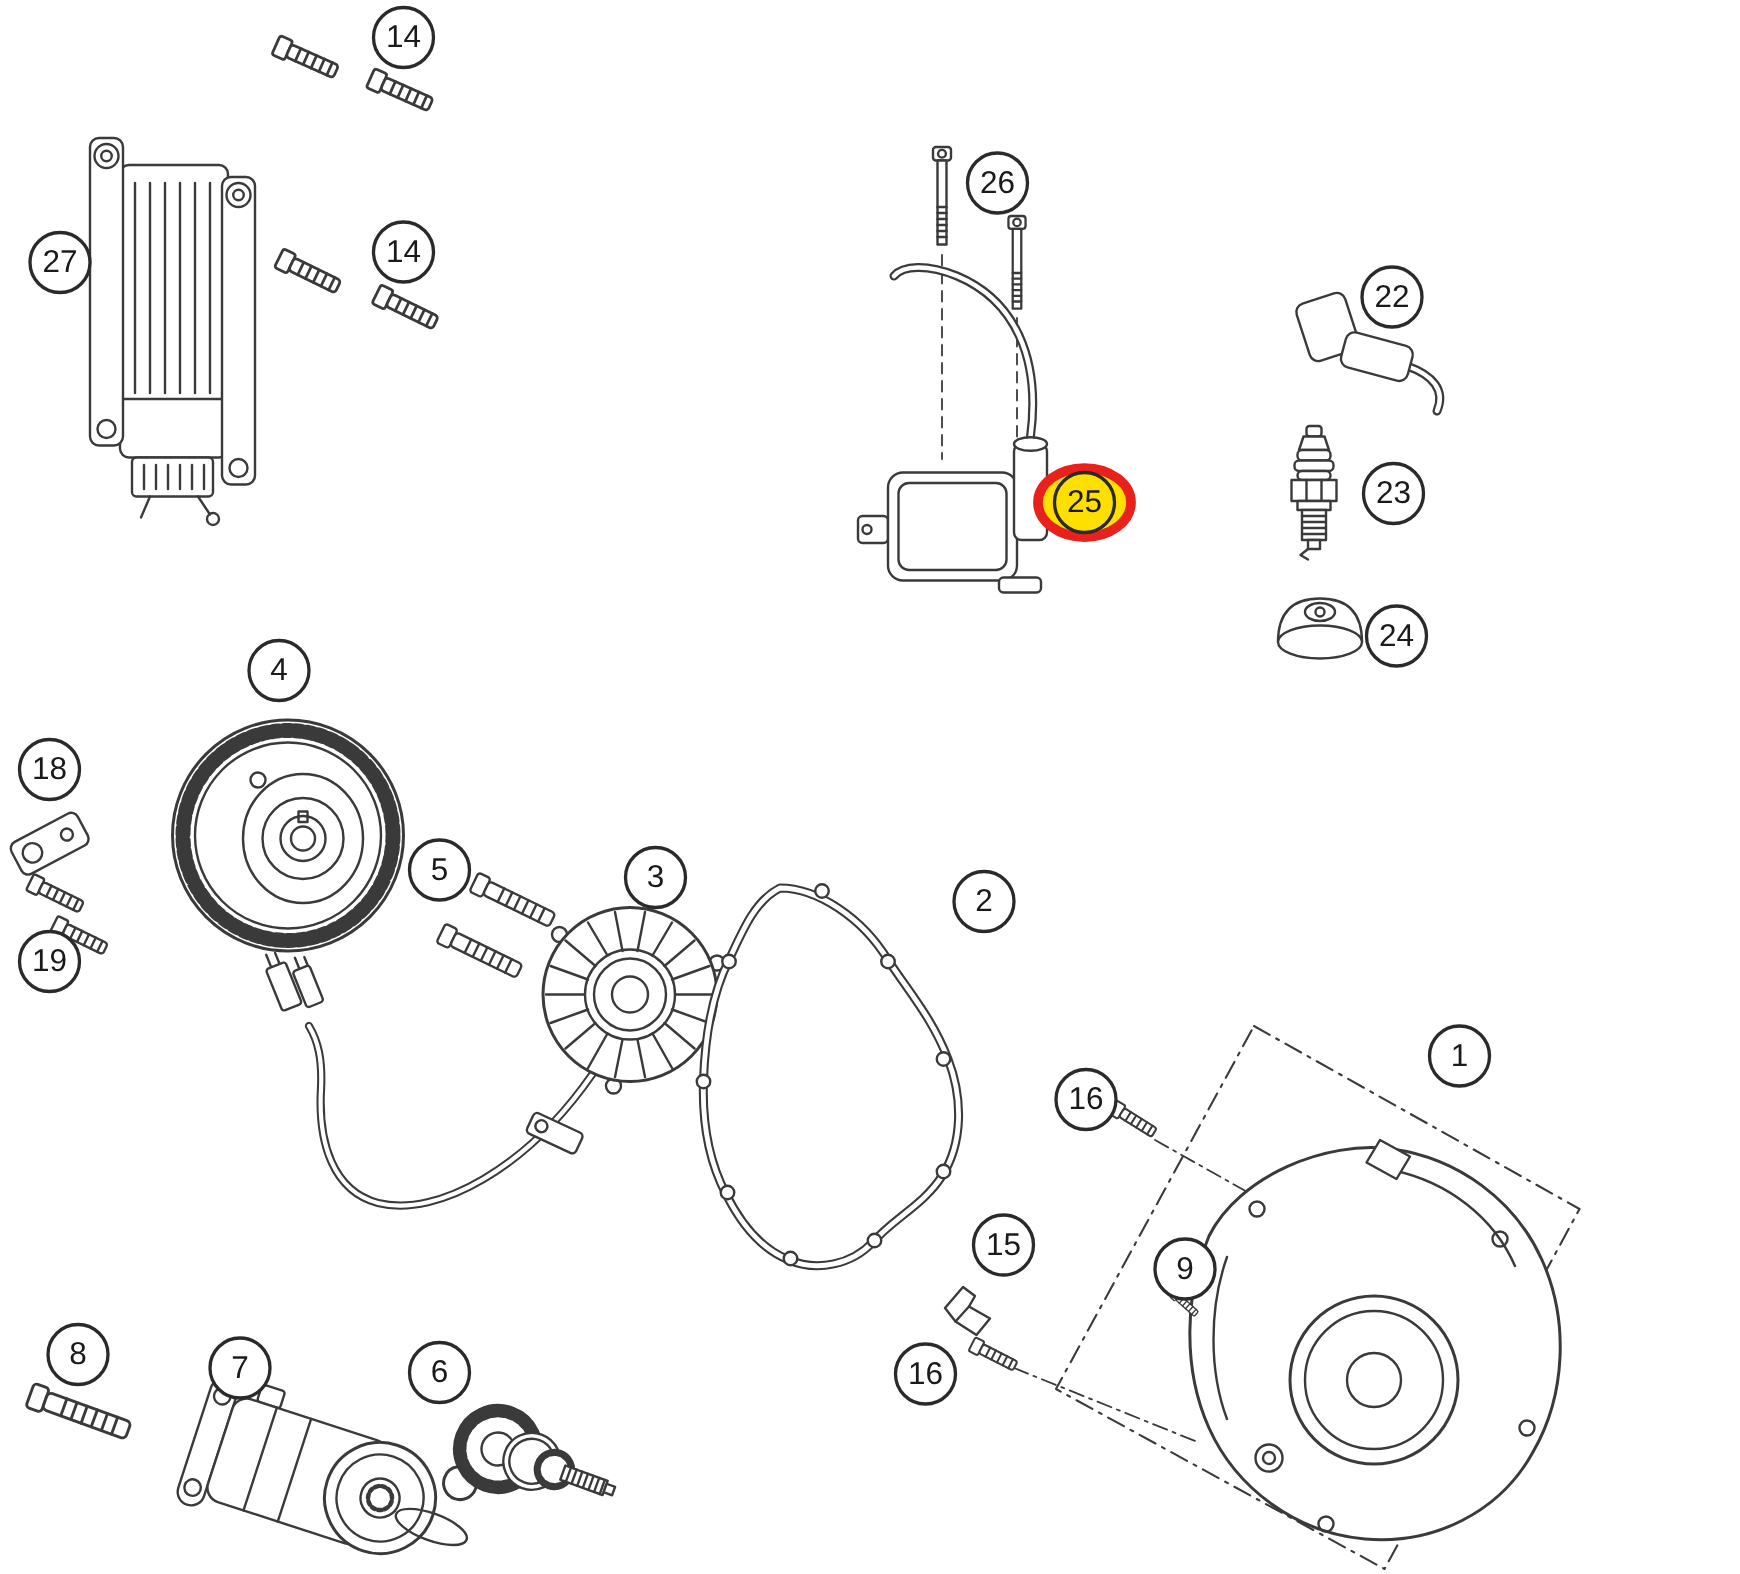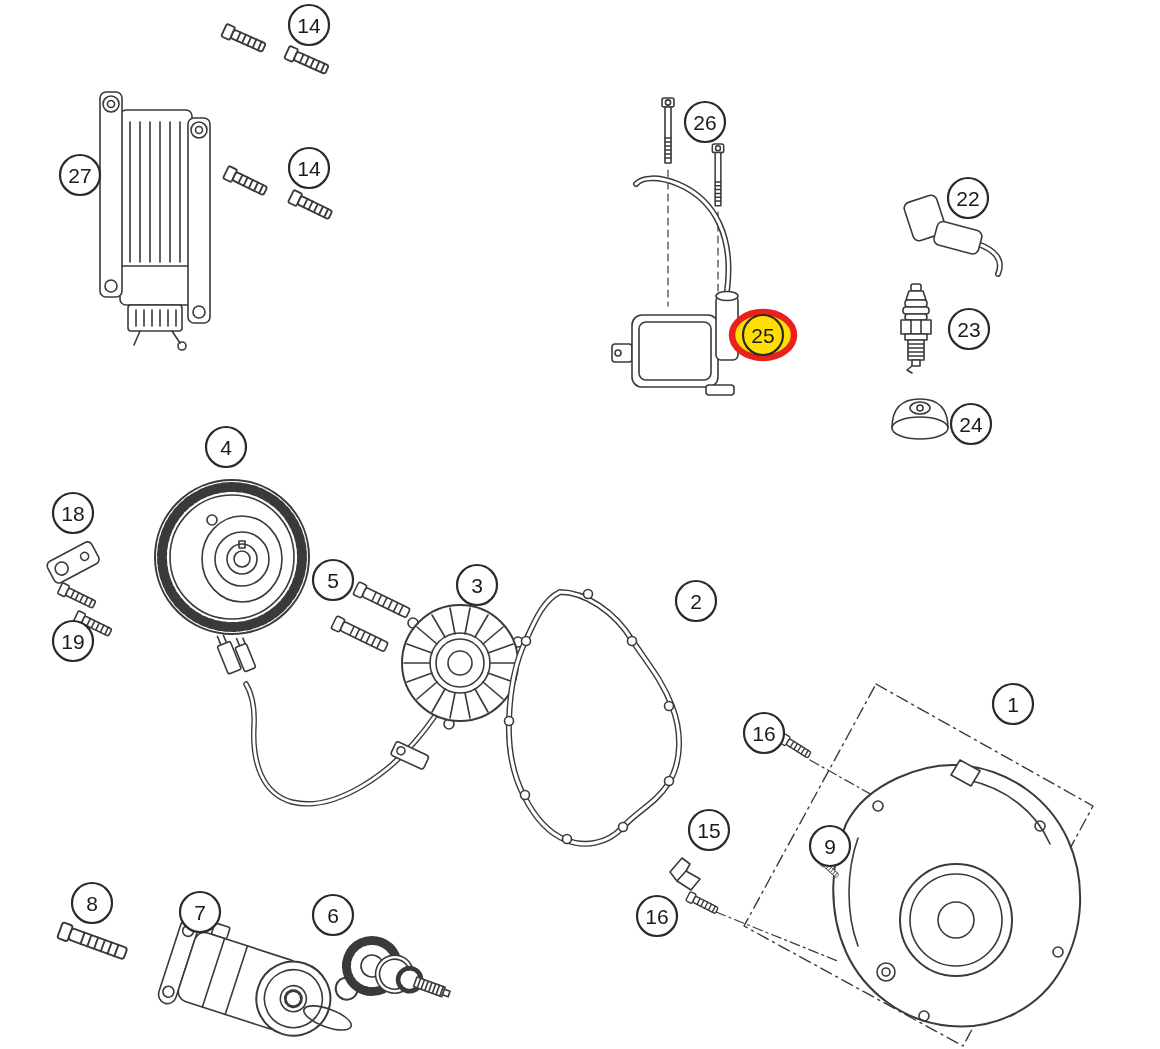--- a/index.html
+++ b/index.html
@@ -1,21 +1,21 @@
 <!DOCTYPE html>
 <html><head>
 <meta charset="utf-8">
 <style>
   html,body{margin:0;padding:0;}
   body{
     width:1160px;height:1049px;position:relative;overflow:hidden;
     background:#ffffff;
     font-family:"Liberation Sans", sans-serif;
   }
-  .stage{position:absolute;inset:0;padding-left:40px;}
+  .stage{position:absolute;inset:0;}
   #diagram text{font-family:"Liberation Sans", sans-serif;}
   .callout{cursor:pointer;}
 </style>
 </head>
 <body style="background: rgb(255, 255, 255);">
 
 <div class="stage">
 <svg id="diagram" width="1160" height="1049" viewBox="0 0 1160 1049" fill="none" stroke="#3a3a3a" stroke-width="1.6" stroke-linecap="round" stroke-linejoin="round" style="stroke: rgb(58, 58, 58);">
 
   <defs>

